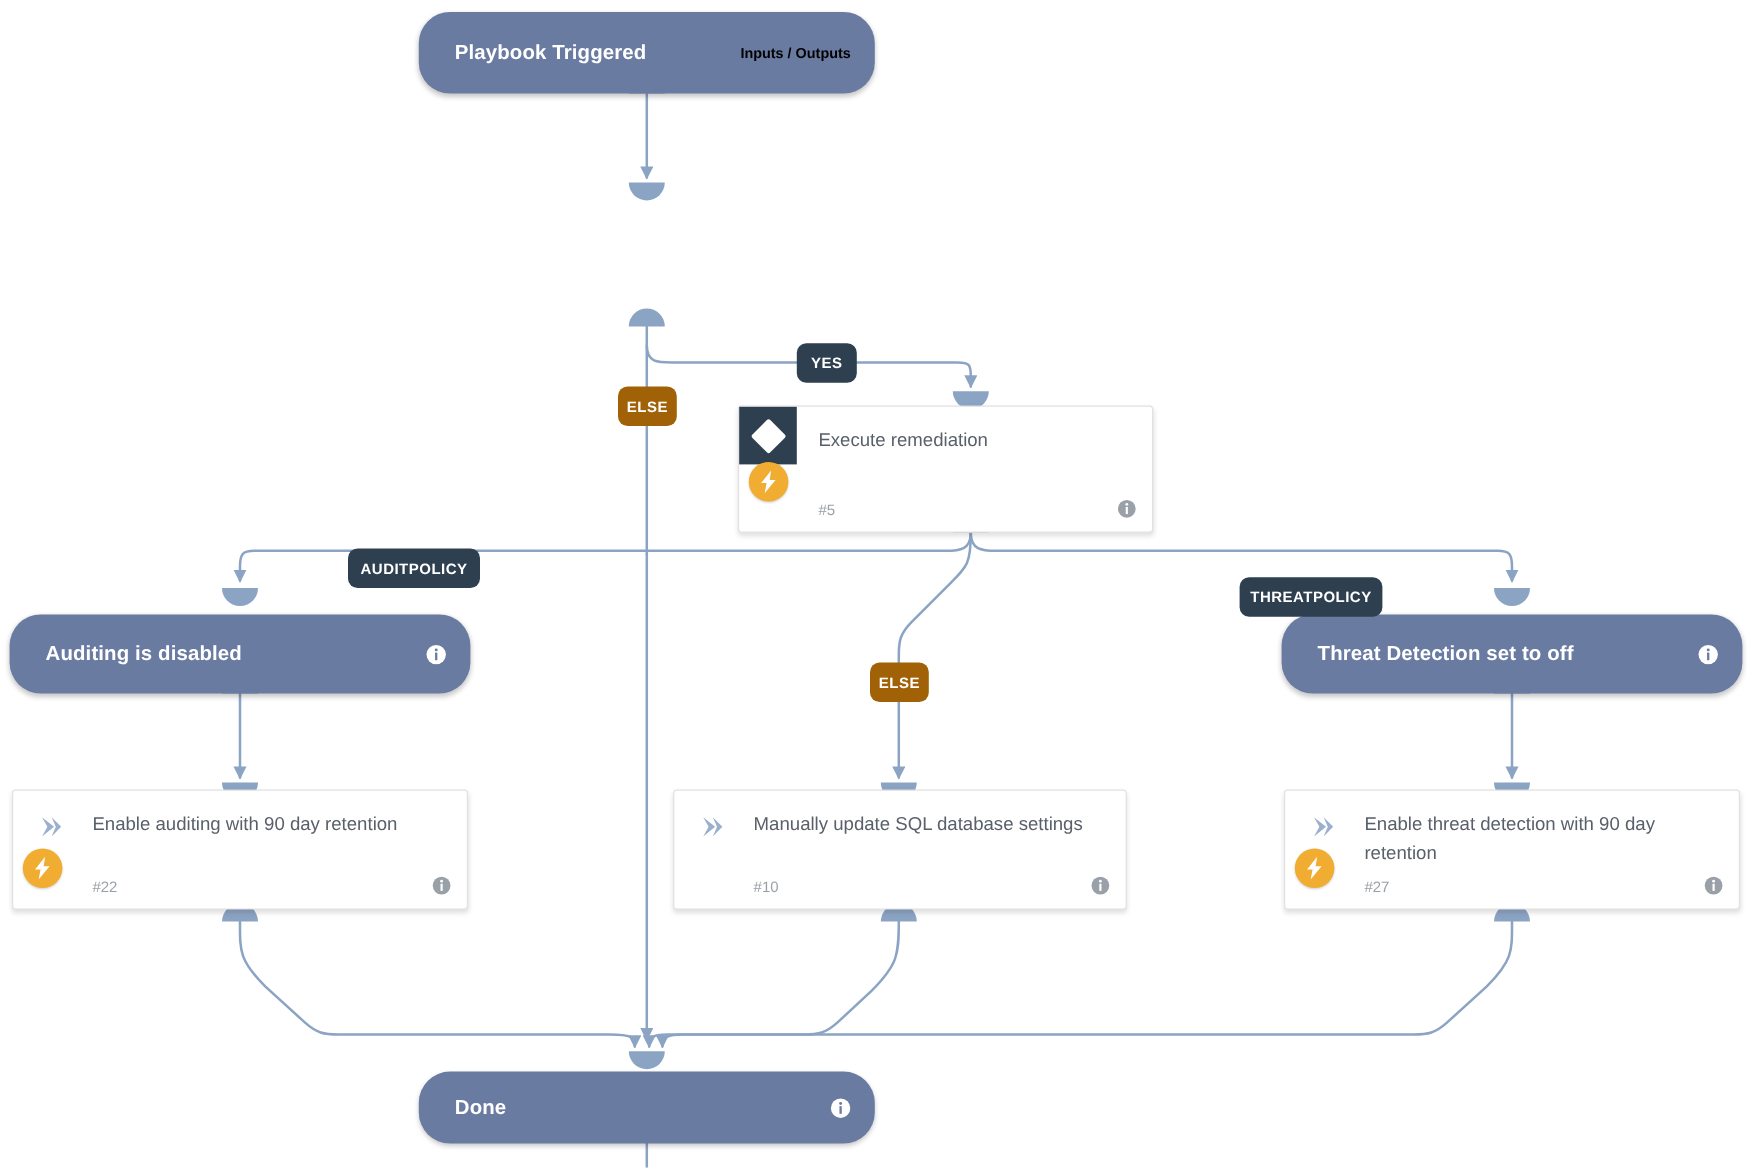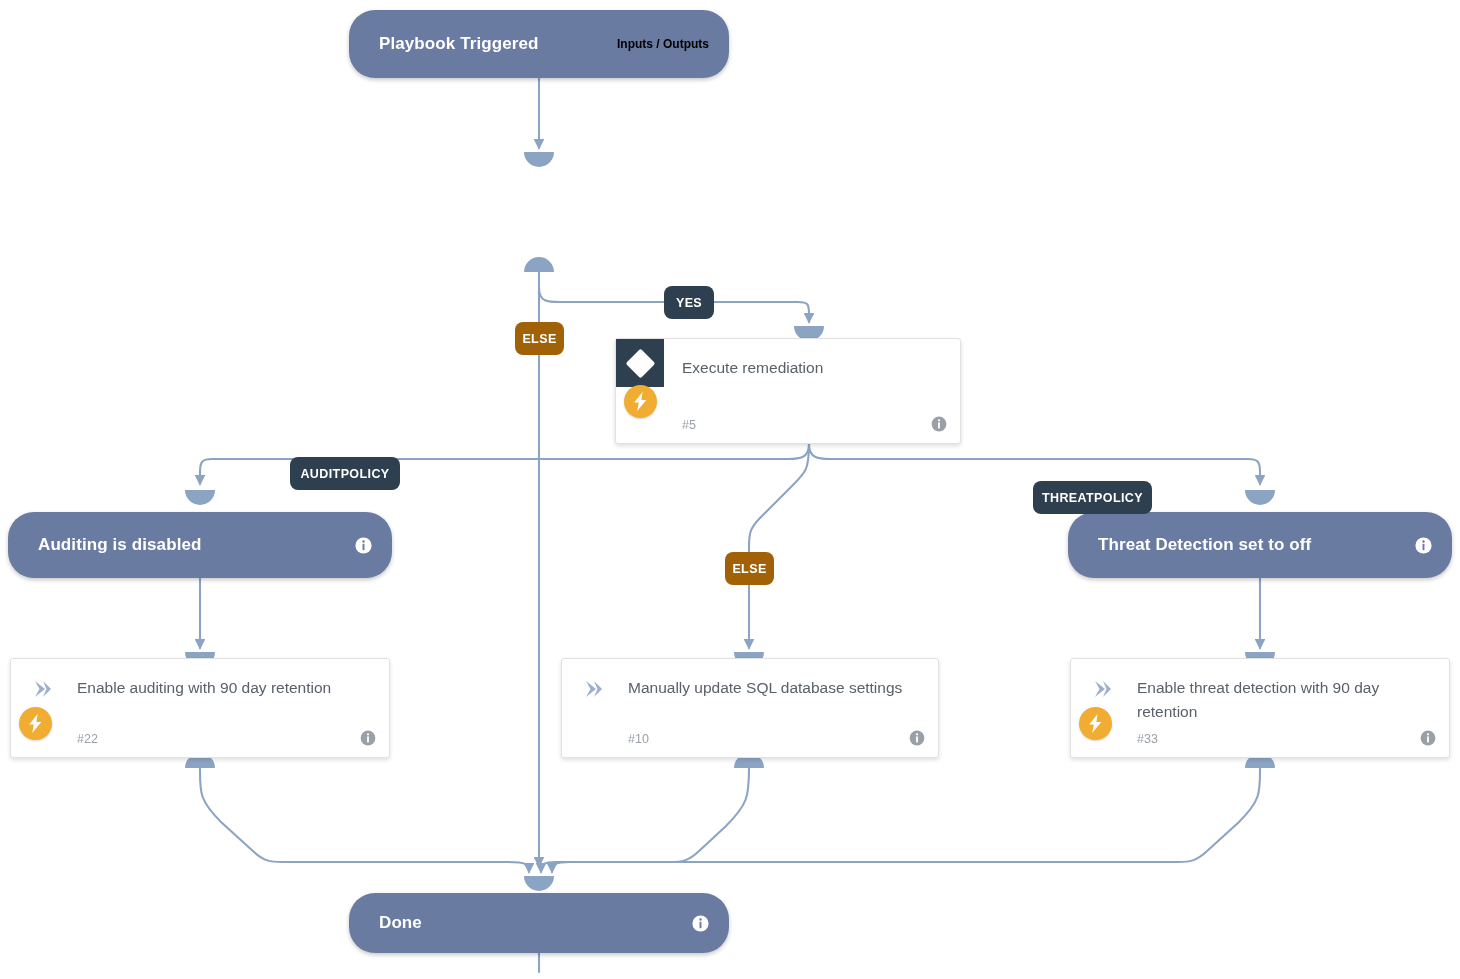--- a/index.html
+++ b/index.html
@@ -245,21 +245,21 @@
         <path d="M4 3 L14 11 L4 19 L8.5 11 Z" fill="#9bb0cc"></path>
         <path d="M12 3 L20 11 L12 19 L15.5 11 Z" fill="#9bb0cc"></path>
       </svg>
     </span>
     <div class="bolt-badge" style="top:48px;">
       <svg width="17" height="19" viewBox="0 0 17 19" aria-hidden="true">
         <path d="M10.6 0 L2.2 10.6 h4.6 L5.2 19 L14.3 7.9 H9.4 Z" fill="#ffffff"></path>
       </svg>
     </div>
     <div class="card-title">Enable threat detection with 90 day retention</div>
-    <div class="card-num">#33</div>
+    <div class="card-num">#27</div>
     <svg class="card-info" viewBox="0 0 16 16">
       <circle cx="8" cy="8" r="7.4" fill="#9aa0a8"></circle>
       <rect x="7.1" y="6.4" width="1.8" height="6" fill="#ffffff"></rect>
       <circle cx="8" cy="4.3" r="1.15" fill="#ffffff"></circle>
     </svg>
   </div>
 
   <div class="pill" style="left:349px;top:893px;width:380px;height:60px;">
     <span class="pill-title">Done</span>
     <span class="info-w">

